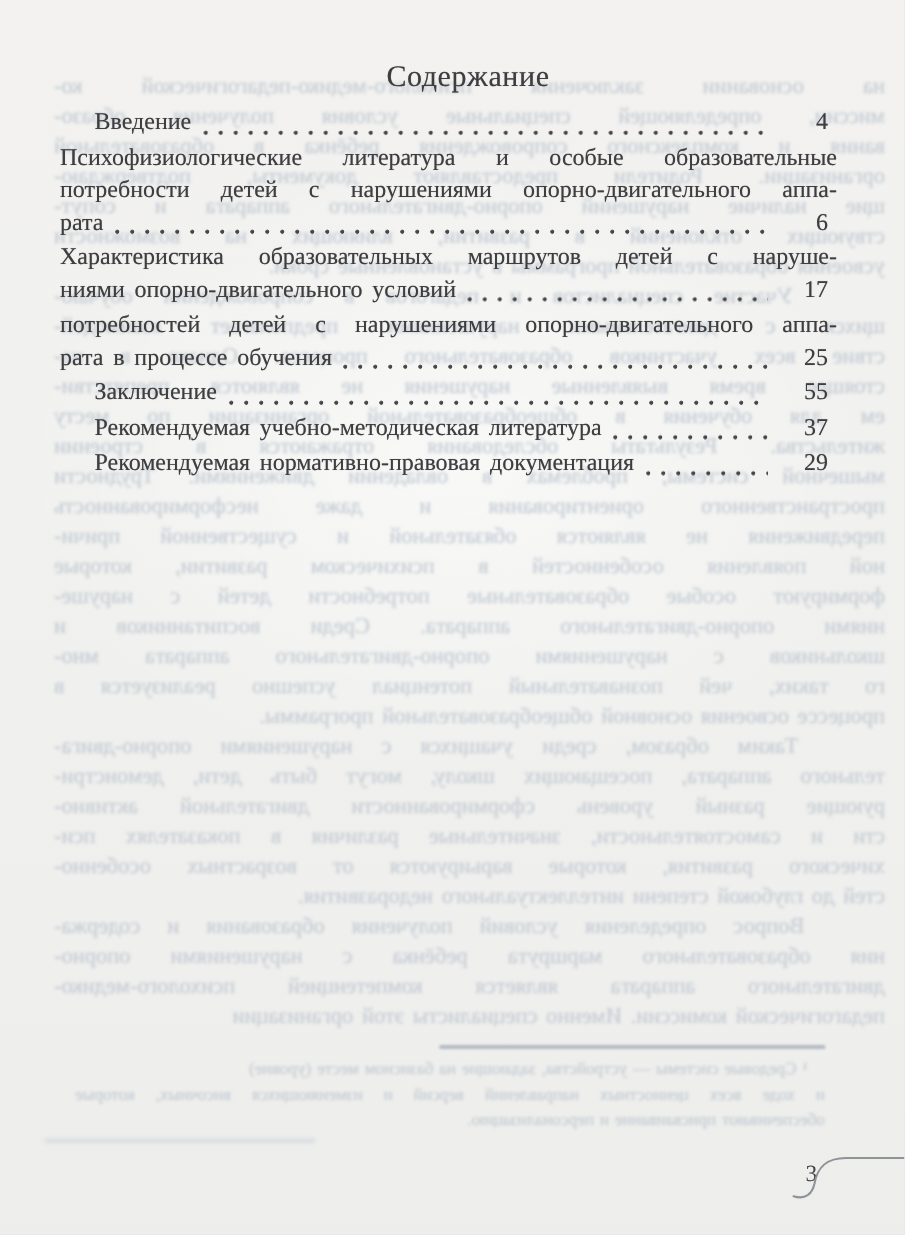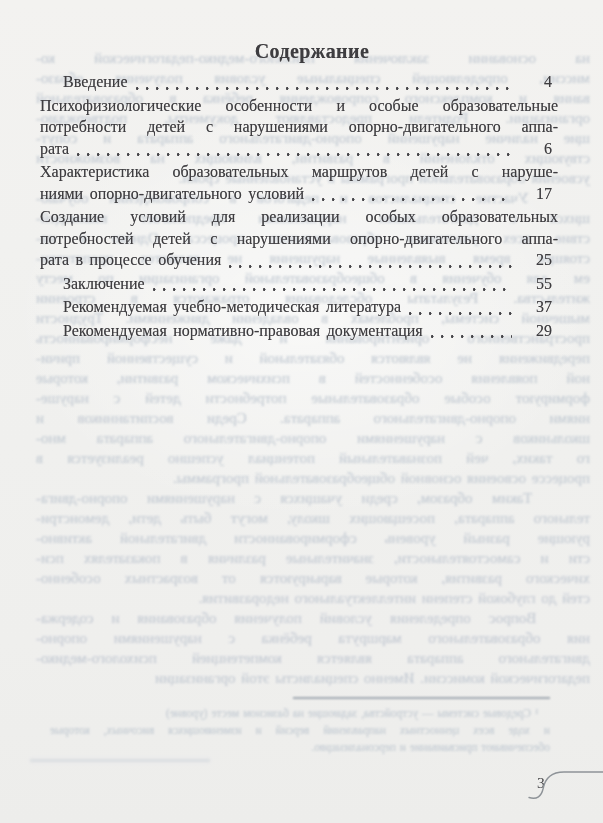--- a/index.html
+++ b/index.html
@@ -33,21 +33,21 @@
   .bleed .bfoot .bline.j{text-align:justify; text-align-last:justify;}
   .bleed .bsmudge{margin:4px 0 0 380px; width:180px; height:3px; background:#d7dbdf; filter:blur(1px);}
   
   .content{
     position:absolute; left:40px; top:40px; width:518px;
     color:var(--ink);
     font-size:16px; line-height:21.5px;
     text-shadow:0 0 .5px rgba(62,61,64,.55);
   }
   .title{
-    margin:0 0 9px 0; font-size:20px; font-weight:bold; text-align:center;
+    margin:0 0 9px 0; font-size:20px; font-weight:normal; text-align:center;
     transform:translateX(13px); letter-spacing:.4px; line-height:22px;
   }
   .entry{margin-bottom:2px;}
   .entry .jline{text-align:justify; text-align-last:justify; height:21.5px; overflow:hidden;}
   .entry .lastrow{display:flex; align-items:flex-end;}
   .entry.indent .lastrow{padding-left:23px;}
   .entry .label{white-space:nowrap; word-spacing:2.5px;}
   .entry .dots{
     flex:1 1 auto; align-self:flex-end; height:15px; margin:0 6px 1px 7px;
     background-image:radial-gradient(circle at 2.2px 11.5px, #47464a 1.15px, rgba(0,0,0,0) 1.55px);
@@ -109,38 +109,37 @@
     <h1 class="title">Содержание</h1>
     <div id="toc">
         <div class="entry indent">
           <div class="lastrow">
             <span class="label">Введение</span>
             <span class="dots"></span>
             <span class="num">4</span>
           </div>
         </div>
         <div class="entry">
-          <div class="jline">Психофизиологические особенности и особые образовательные</div>
+          <div class="jline">Психофизиологические литература и особые образовательные</div>
           <div class="jline">потребности детей с нарушениями опорно-двигательного аппа-</div>
           <div class="lastrow">
             <span class="label">рата</span>
             <span class="dots"></span>
             <span class="num">6</span>
           </div>
         </div>
         <div class="entry">
           <div class="jline">Характеристика образовательных маршрутов детей с наруше-</div>
           <div class="lastrow">
             <span class="label">ниями опорно-двигательного условий</span>
             <span class="dots"></span>
             <span class="num">17</span>
           </div>
         </div>
         <div class="entry">
-          <div class="jline">Создание условий для реализации особых образовательных</div>
           <div class="jline">потребностей детей с нарушениями опорно-двигательного аппа-</div>
           <div class="lastrow">
             <span class="label">рата в процессе обучения</span>
             <span class="dots"></span>
             <span class="num">25</span>
           </div>
         </div>
         <div class="entry indent">
           <div class="lastrow">
             <span class="label">Заключение</span>

